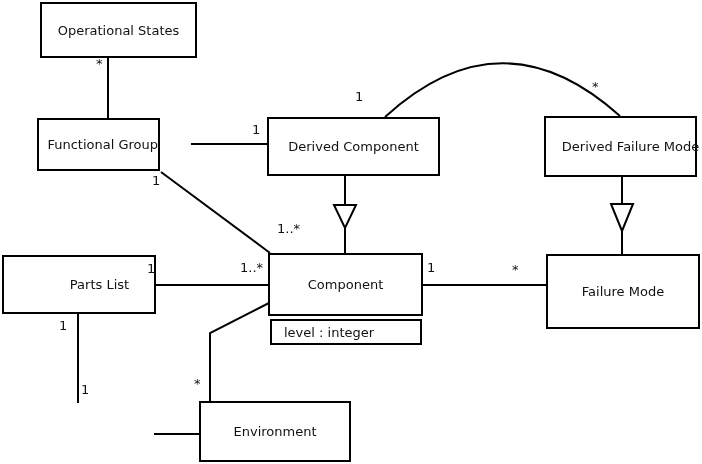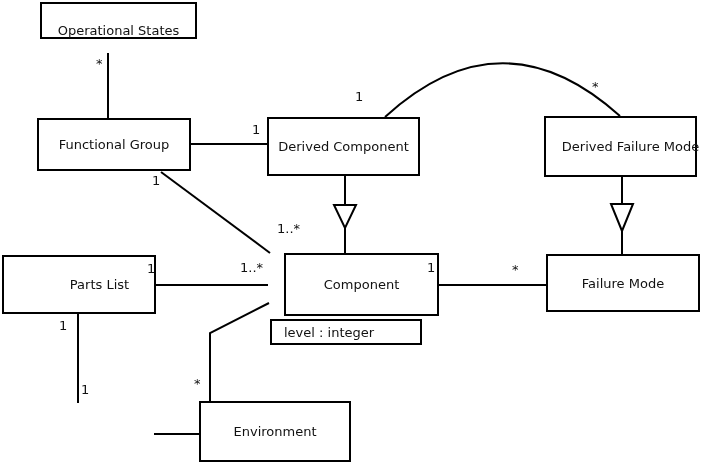--- a/index.html
+++ b/index.html
@@ -42,28 +42,28 @@
   .mult {
     position: absolute;
     font-size: 13px;
     line-height: 1;
     z-index: 3;
     color: #111111;
     white-space: nowrap;
   }
 
   
-  #n-operational-states { left: 40px;  top: 2px;   width: 157px; height: 37px; align-items: flex-end; }
-  #n-functional-group   { left: 37px;  top: 118px; width: 154px; height: 53px; }
-  #n-derived-component  { left: 267px; top: 117px; width: 153px; height: 59px; }
+  #n-operational-states { left: 40px;  top: 2px;   width: 157px; height: 56px; }
+  #n-functional-group   { left: 37px;  top: 118px; width: 123px; height: 53px; justify-content: flex-end; }
+  #n-derived-component  { left: 267px; top: 117px; width: 173px; height: 59px; }
   #n-derived-failure-mode { left: 544px; top: 116px; width: 153px; height: 61px; padding-left: 20px; }
   #n-parts-list         { left: 2px;   top: 255px; width: 154px; height: 59px; padding-left: 41px; }
-  #n-component          { left: 284px; top: 253px; width: 155px; height: 63px; }
+  #n-component          { left: 268px; top: 253px; width: 155px; height: 63px; }
   #n-component-attr     { left: 270px; top: 319px; width: 152px; height: 26px; }
-  #n-failure-mode       { left: 546px; top: 254px; width: 154px; height: 58px; }
+  #n-failure-mode       { left: 546px; top: 254px; width: 154px; height: 75px; }
   #n-system             { left: 0px;   top: 403px; width: 154px; height: 54px; }
   #n-environment        { left: 199px; top: 401px; width: 152px; height: 61px; }
 
   
   #m-os-fg        { left: 96px;  top: 57px;  }
   #m-fg-dc        { left: 252px; top: 123px; }
   #m-fg-comp-1    { left: 152px; top: 174px; }
   #m-fg-comp-n    { left: 277px; top: 222px; }
   #m-pl-comp-1    { left: 147px; top: 262px; }
   #m-pl-comp-n    { left: 240px; top: 261px; }

